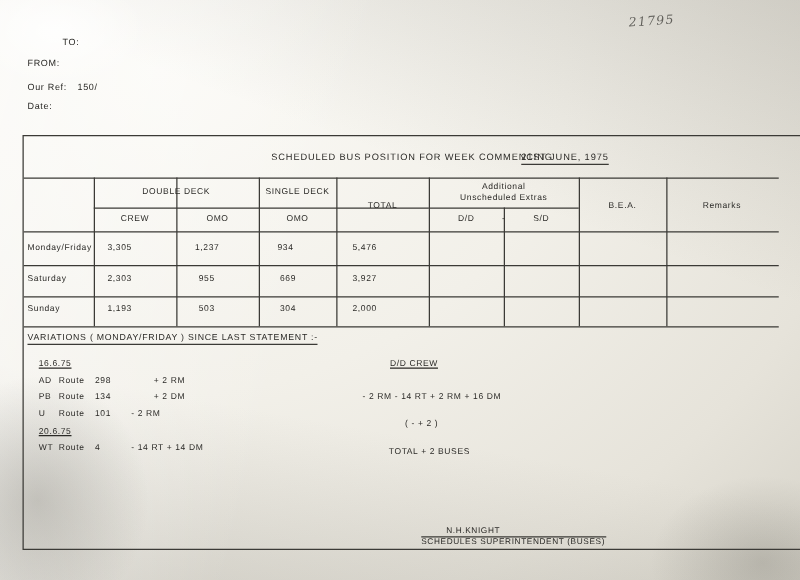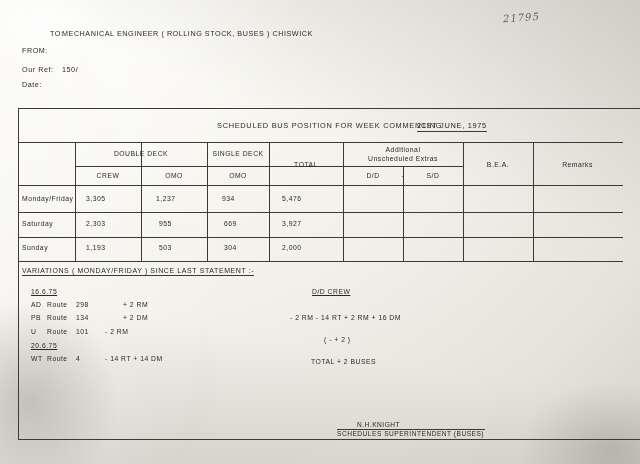--- a/index.html
+++ b/index.html
@@ -126,21 +126,20 @@
 
 <div id="sheet">
 
   <div class="smudge" style="left:-30px; top:-20px; width:150px; height:90px; background:radial-gradient(ellipse, rgba(255,255,255,0.8) 0%, rgba(255,255,255,0) 70%);"></div>
   <div class="smudge" style="left:520px; top:380px; width:180px; height:140px; background:radial-gradient(ellipse, rgba(110,108,100,0.28) 0%, rgba(110,108,100,0) 70%);"></div>
   <div class="smudge" style="left:-60px; top:300px; width:180px; height:200px; background:radial-gradient(ellipse, rgba(110,108,100,0.3) 0%, rgba(110,108,100,0) 70%);"></div>
 
   <div class="handwrite" style="left:503px; top:12px;">21795</div>
 
   <div class="hdr" style="left:22px; top:29px;margin-left:28px;">TO:</div>
-  <div class="hdr" style="left:62px; top:29px;">MECHANICAL ENGINEER ( ROLLING STOCK, BUSES )  CHISWICK</div>
 
   <div class="hdr" style="left:22px; top:46px;">FROM:</div>
 
   <div class="hdr bold" style="left:22px; top:65px;">Our Ref:</div>
   <div class="hdr" style="left:62px; top:65px;">150/</div>
 
   <div class="hdr bold" style="left:22px; top:80px;">Date:</div>
   <div class="hdr" style="left:58px; top:80px;"></div>
 
   <div id="frame">

